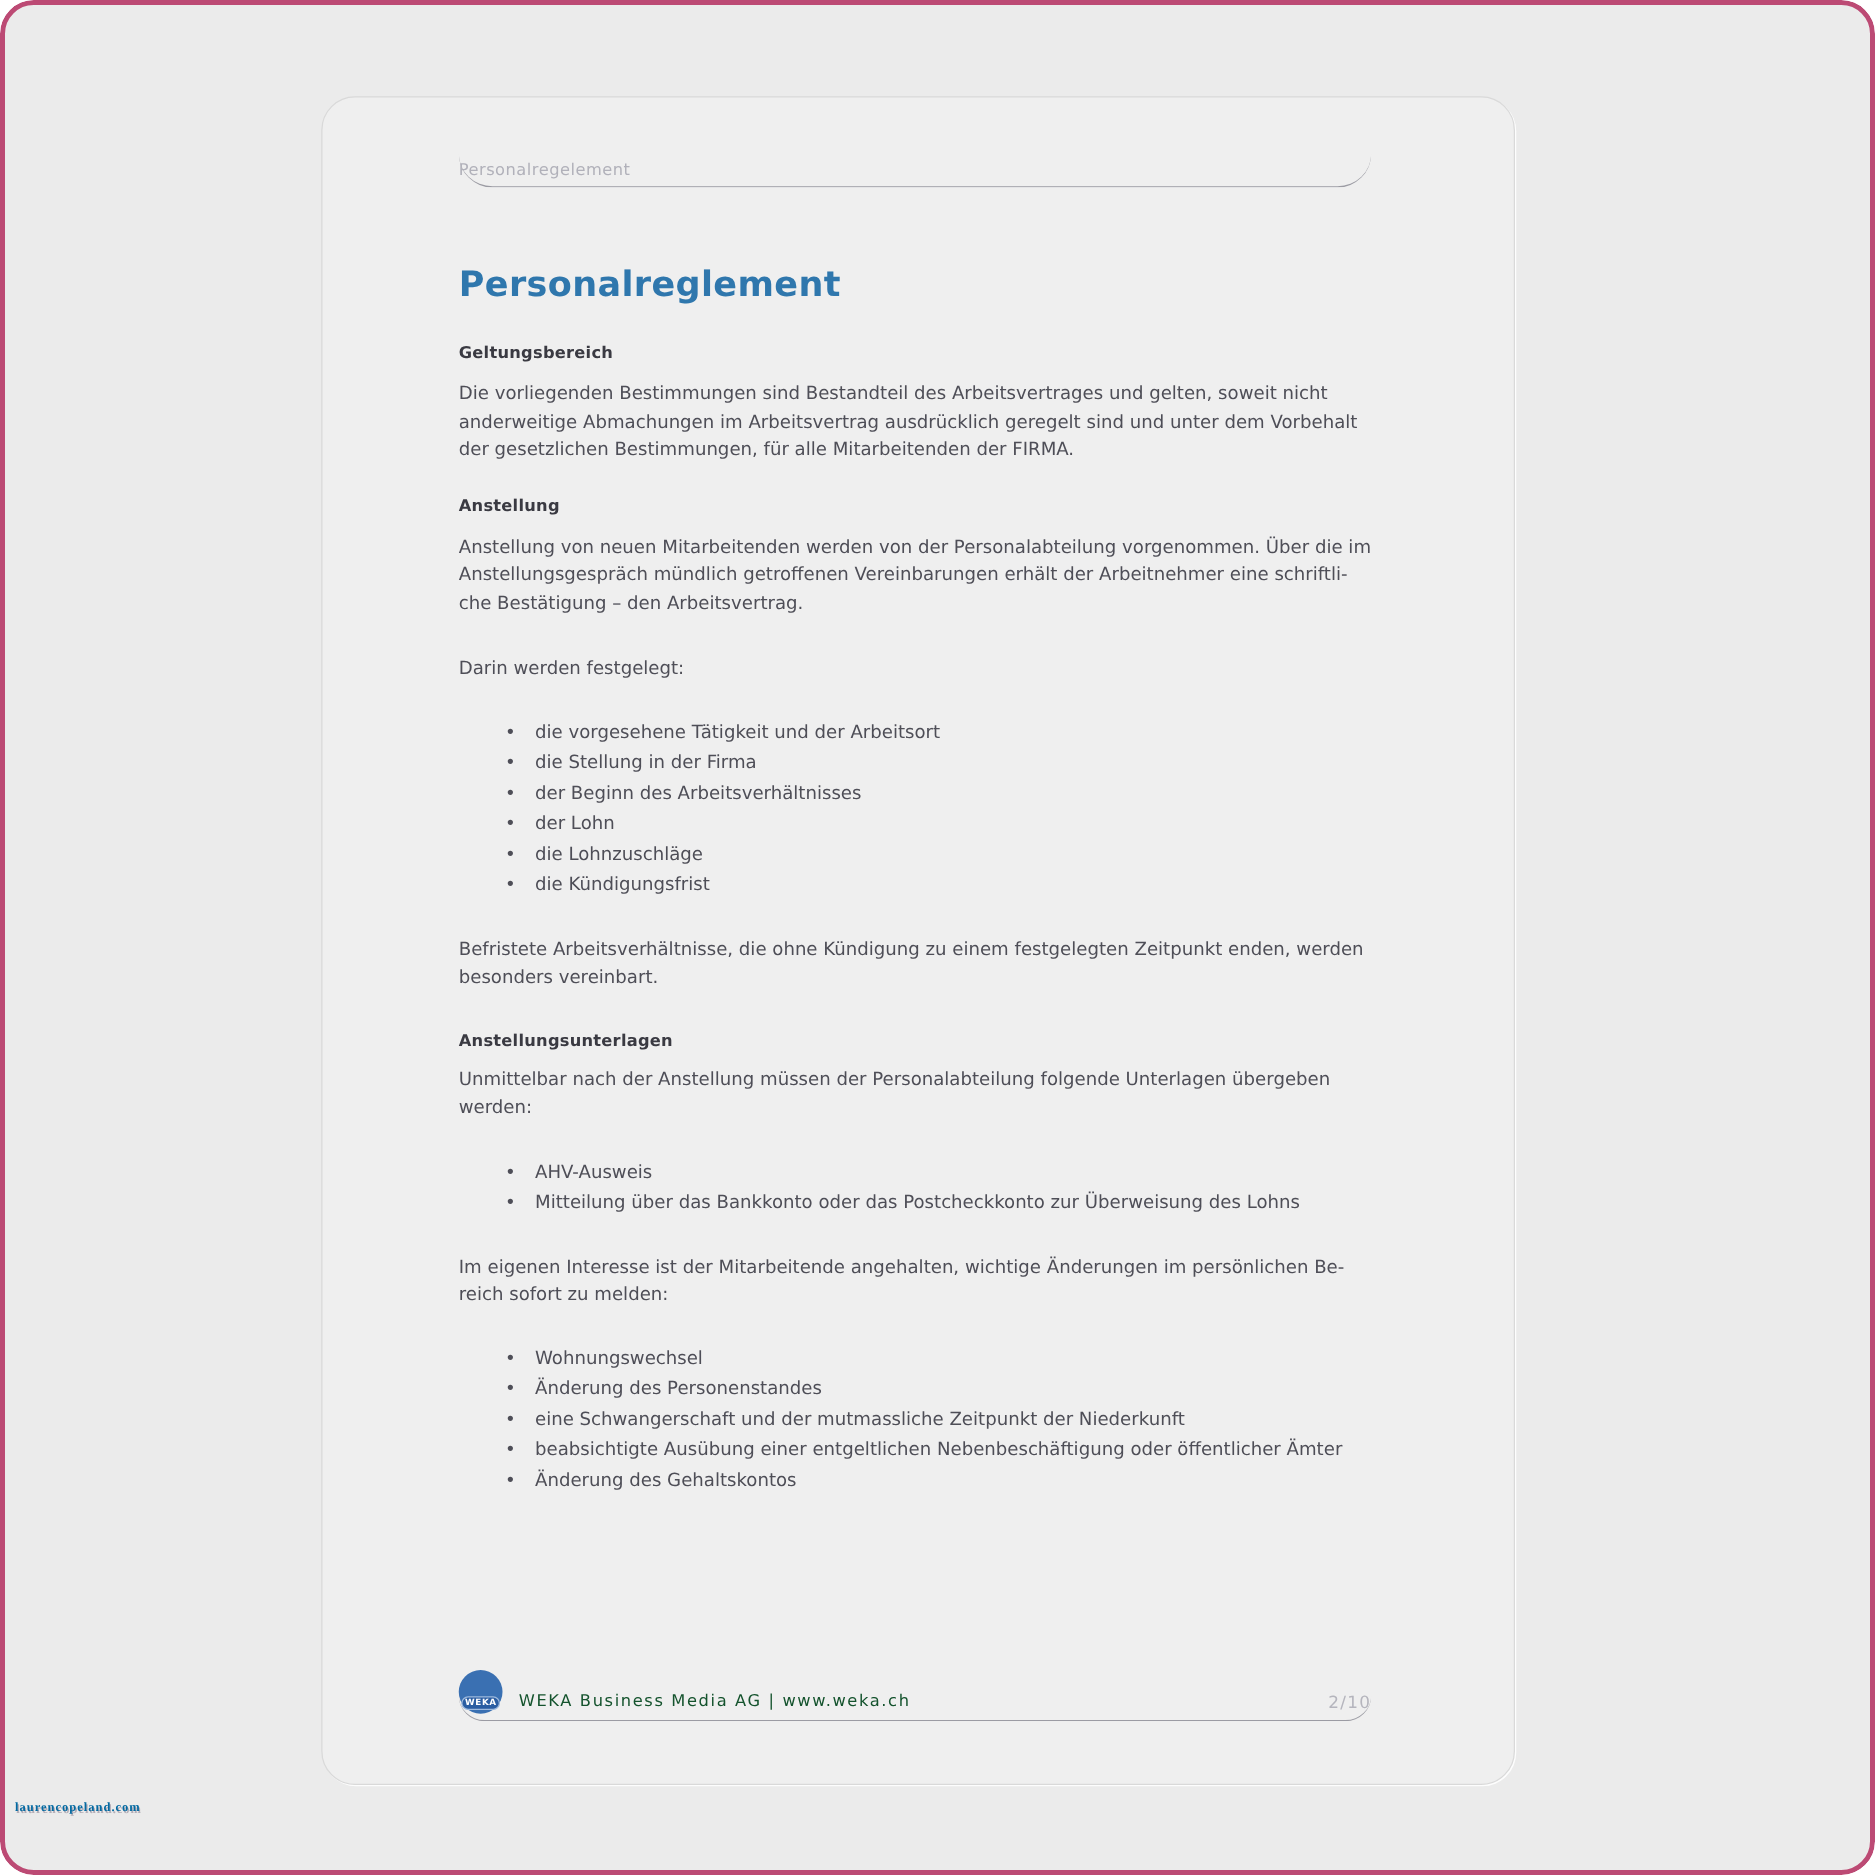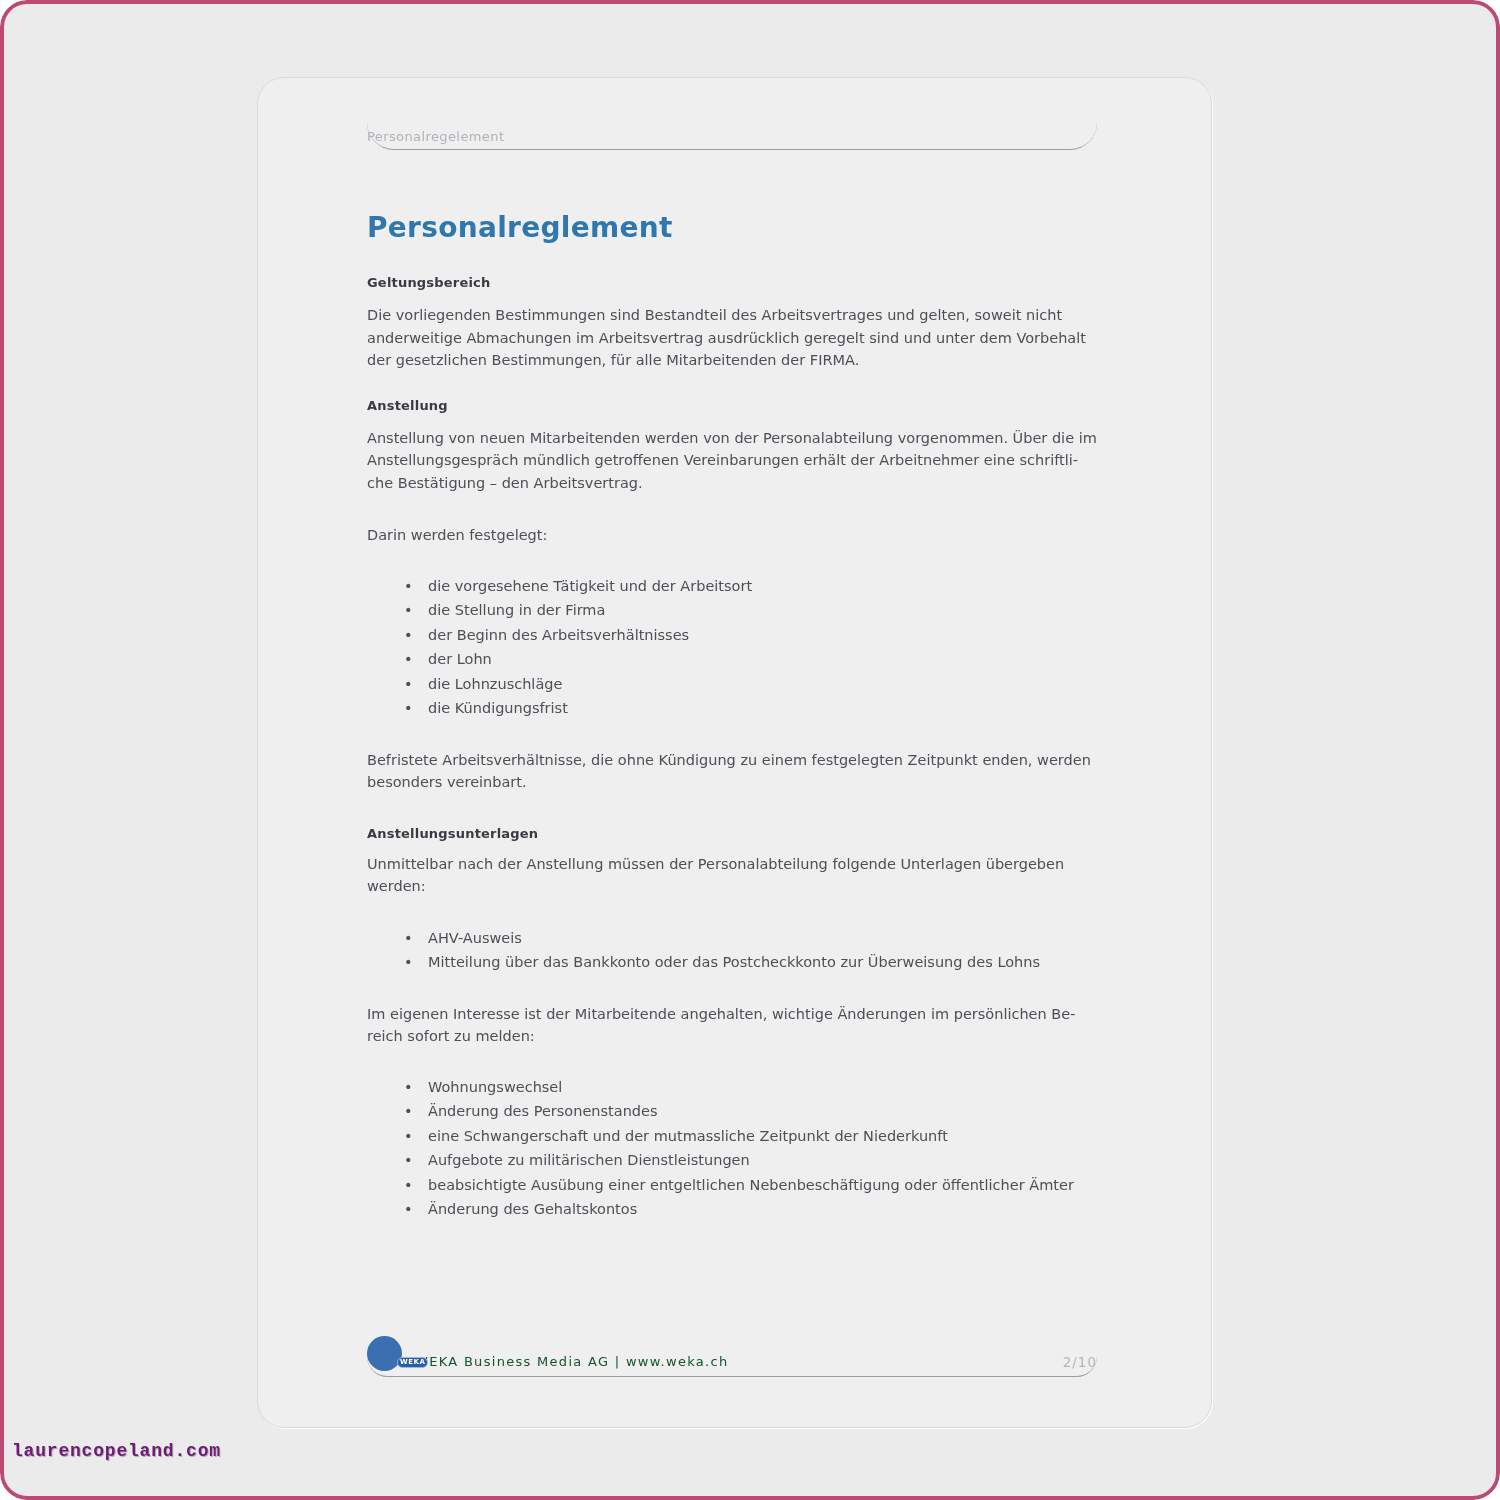--- a/index.html
+++ b/index.html
@@ -121,21 +121,20 @@
     left: 2px;
     bottom: 3px;
     background: #2a5da2;
     border: 1px solid #9db9dd;
     color: #ffffff;
     font-size: 7px;
     font-weight: bold;
     line-height: 9px;
     padding: 0 2px;
     letter-spacing: 0.5px;
-    margin-left: 28px;
   }
   .footer-company {
     margin-left: 13px;
     font-size: 13px;
     line-height: 18px;
     color: #14532d;
     letter-spacing: 1.3px;
     white-space: nowrap;
   }
   .footer-page {
@@ -143,25 +142,25 @@
     font-size: 13.5px;
     line-height: 18px;
     color: #b5b5bd;
     letter-spacing: 1px;
   }
 
   .watermark {
     position: absolute;
     left: 8px;
     top: 1437px;
-    font-family: Liberation Mono, monospace;
-    font-size: 18px;
+    font-family: Liberation Serif, serif;
+    font-size: 10px;
     font-weight: bold;
     letter-spacing: 0.8px;
-    color: #701a75;
+    color: #0369a1;
     text-shadow: 1px 1px 0 rgba(74,58,86,0.35);
   }
 </style>
 </head>
 <body>
 
 <div class="canvas">
   <div class="page">
     <div class="content">
 
@@ -210,21 +209,20 @@
         <li>Mitteilung über das Bankkonto oder das Postcheckkonto zur Überweisung des Lohns</li>
       </ul>
       <div class="para after-list">
         <span class="ln">Im eigenen Interesse ist der Mitarbeitende angehalten, wichtige Änderungen im persönlichen Be-</span>
         <span class="ln">reich sofort zu melden:</span>
       </div>
       <ul class="blist">
         <li>Wohnungswechsel</li>
         <li>Änderung des Personenstandes</li>
         <li>eine Schwangerschaft und der mutmassliche Zeitpunkt der Niederkunft</li>
-        <li>Aufgebote zu militärischen Dienstleistungen</li>
         <li>beabsichtigte Ausübung einer entgeltlichen Nebenbeschäftigung oder öffentlicher Ämter</li>
         <li>Änderung des Gehaltskontos</li>
       </ul>
     </div>
 
     <div class="footer">
       <div class="weka-logo">
         <span class="logo-label">WEKA</span>
       </div>
       <div class="footer-company">WEKA Business Media AG | www.weka.ch</div>

